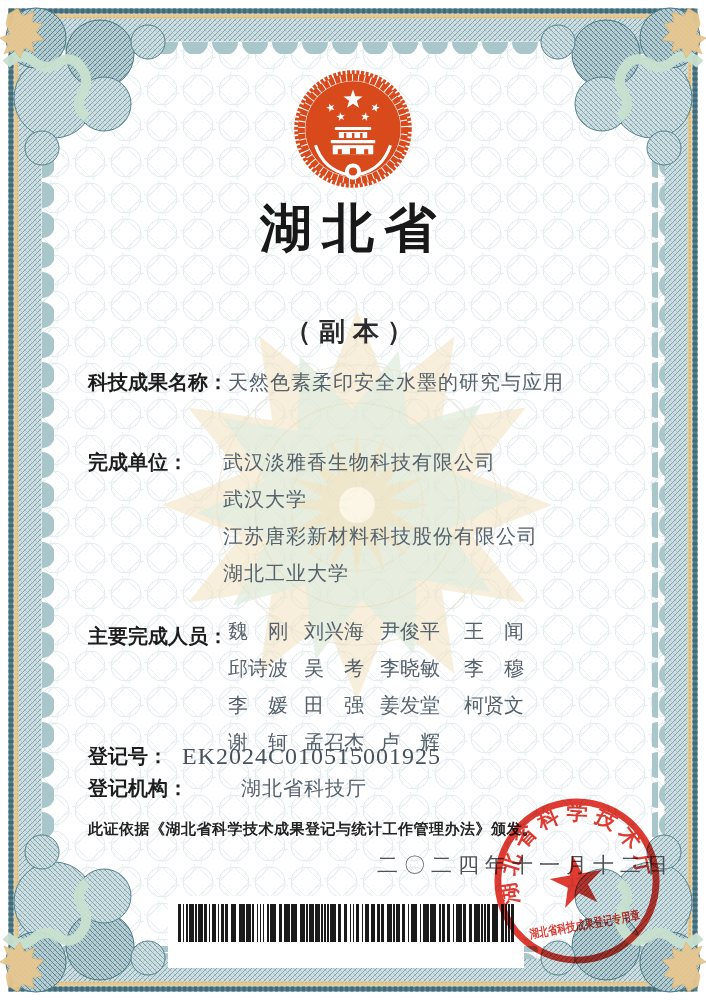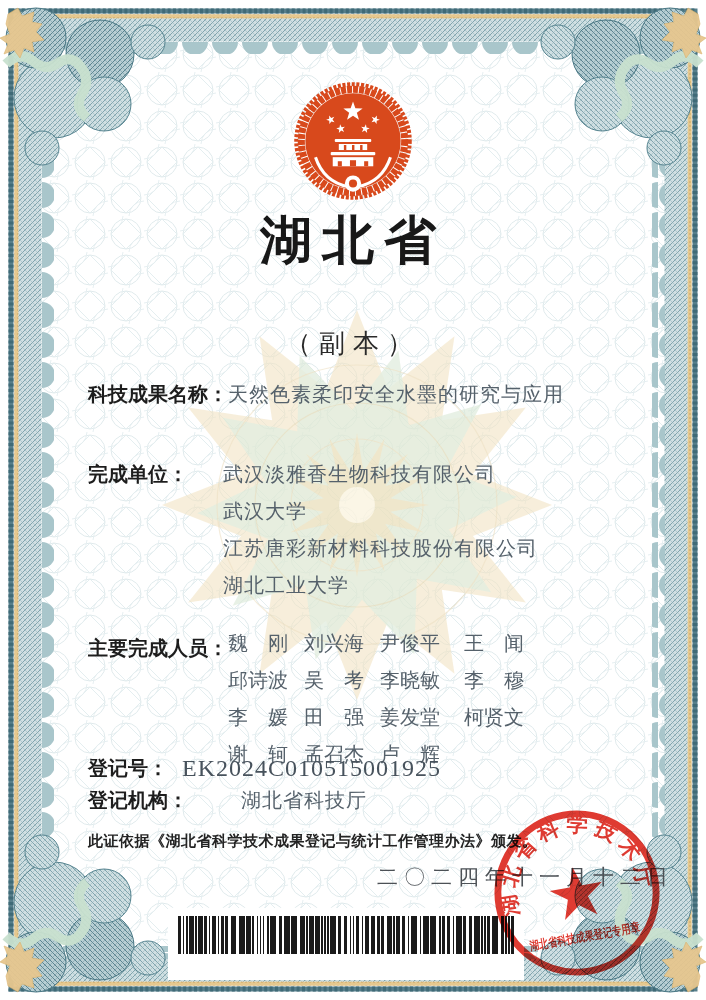--- a/index.html
+++ b/index.html
@@ -2,30 +2,30 @@
 <html><head>
 <meta charset="utf-8">
 <style>
   html,body{margin:0;padding:0;background:#ffffff;}
   .page{
     position:relative;width:706px;height:1000px;overflow:hidden;
     background:#ffffff;
     font-family:"Liberation Sans","DejaVu Sans",sans-serif;
   }
   .deco{position:absolute;left:0;top:0;width:706px;height:1000px;pointer-events:none;}
-  .content{position:absolute;left:0;top:12px;width:706px;height:844px;}
+  .content{position:absolute;left:0;top:0;width:706px;height:844px;}
 
   .emblem{position:absolute;left:50%;top:66px;transform:translateX(-50%);width:152px;height:132px;}
 
   .title1{position:absolute;left:0;width:706px;top:194px;text-align:center;
     font-size:52px;font-weight:900;letter-spacing:10px;color:#181818;}
   .title2{position:absolute;left:0;width:706px;top:252px;text-align:center;
     font-size:50px;font-weight:900;letter-spacing:3px;color:#181818;}
   .subtitle{position:absolute;left:0;width:706px;top:314px;text-align:center;
-    font-size:26px;font-weight:400;letter-spacing:8px;color:#2a2a2a;
+    font-size:26px;font-weight:700;letter-spacing:8px;color:#2a2a2a;
     font-family:"Liberation Serif","DejaVu Serif",serif;}
 
   .field{position:absolute;left:88px;right:54px;display:flex;align-items:flex-start;}
   .f-label{flex:0 0 135px;font-size:20px;font-weight:700;color:#1d1d1d;line-height:26px;white-space:nowrap;}
   .f-label.narrow{flex:0 0 auto;margin-right:14px;}
   .f-value{font-size:20px;color:#55616b;line-height:26px;
     font-family:"Liberation Serif","DejaVu Serif",serif;letter-spacing:1px;}
   .units .unit{display:block;line-height:37px;}
   .units{margin-top:-5px;}
   .people{display:grid;grid-template-columns:76px 76px 84px auto;column-gap:0;

